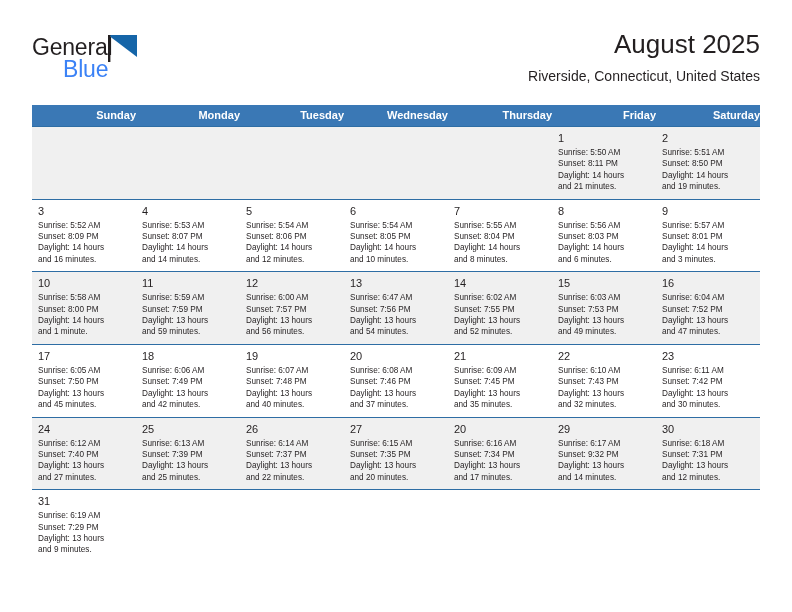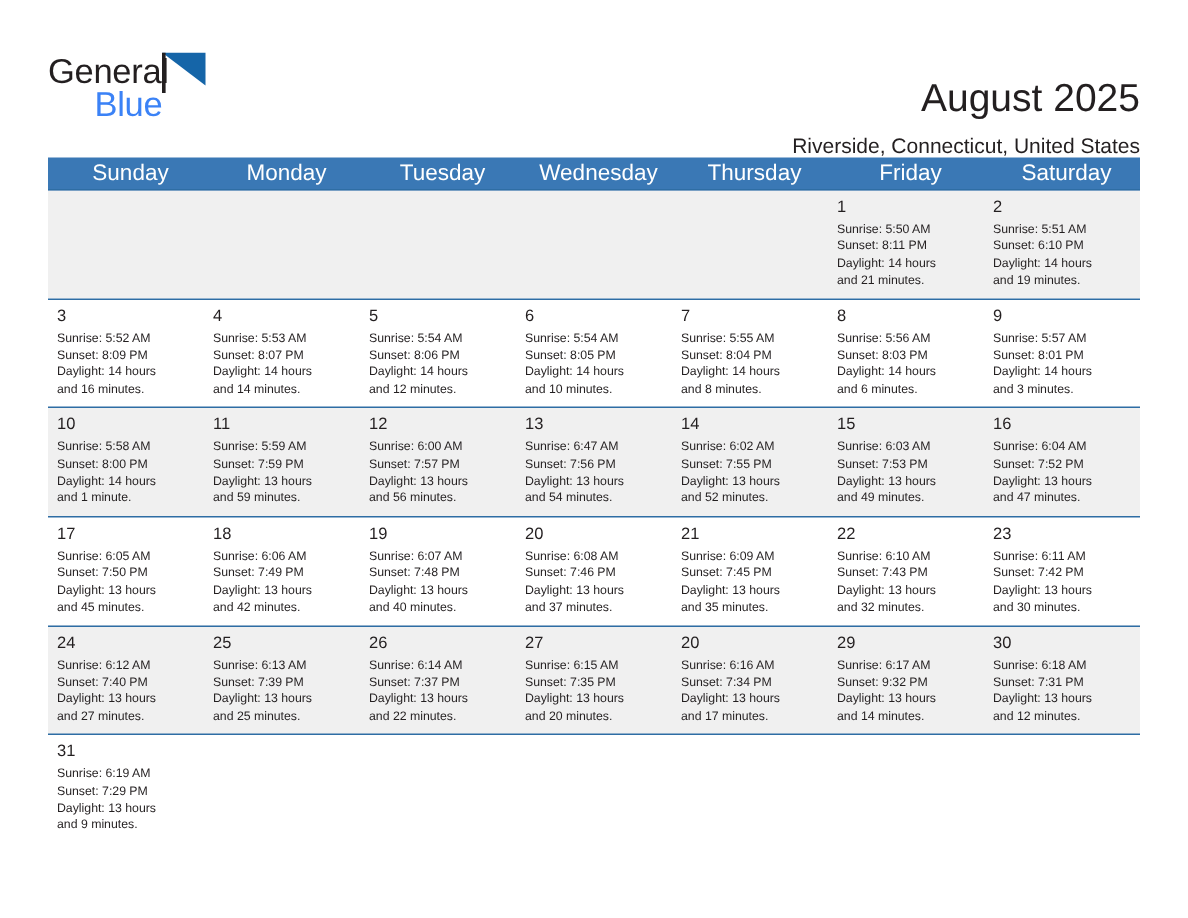--- a/index.html
+++ b/index.html
@@ -58,21 +58,20 @@
     left: 76px;
     top: 1px;
     width: 30px;
     height: 27px;
   }
   .title-block {
     position: absolute;
     right: 0;
     top: 0;
     text-align: right;
-    margin-top: 21px;
   }
   .cal-title {
     font-size: 26px;
     color: #231f20;
     line-height: 32px;
     white-space: nowrap;
   }
   .cal-subtitle {
     font-size: 14px;
     color: #231f20;
@@ -87,23 +86,23 @@
     position: absolute;
     left: 32px;
     top: 105px;
     width: 728px;
     border-collapse: collapse;
     table-layout: fixed;
   }
   .calendar th {
     background: #3a78b5;
     color: #ffffff;
-    font-size: 15px;
-    font-weight: normal;
-    text-align: center;
+    font-size: 11px;
+    font-weight: bold;
+    text-align: right;
     padding: 5px 0 5px 6px;
     height: 11px;
     line-height: 11px;
     border: none;
   }
   .calendar td {
     vertical-align: top;
     padding: 4px 6px 6px 6px;
     border-top: 1px solid #2e6da4;
     border-bottom: none;
@@ -179,21 +178,21 @@
               <div>Sunrise: 5:50 AM</div>
               <div>Sunset: 8:11 PM</div>
               <div>Daylight: 14 hours</div>
               <div>and 21 minutes.</div>
             </div>
           </td>
           <td>
             <div class="daynum">2</div>
             <div class="info">
               <div>Sunrise: 5:51 AM</div>
-              <div>Sunset: 6:10 PM</div>
+              <div>Sunset: 8:50 PM</div>
               <div>Daylight: 14 hours</div>
               <div>and 19 minutes.</div>
             </div>
           </td>
         </tr>
         <tr class="plain">
           <td>
             <div class="daynum">3</div>
             <div class="info">
               <div>Sunrise: 5:52 AM</div>

